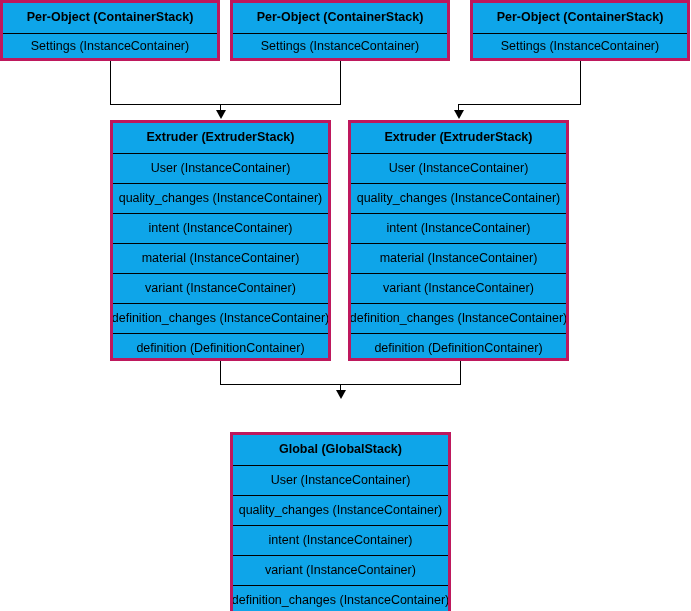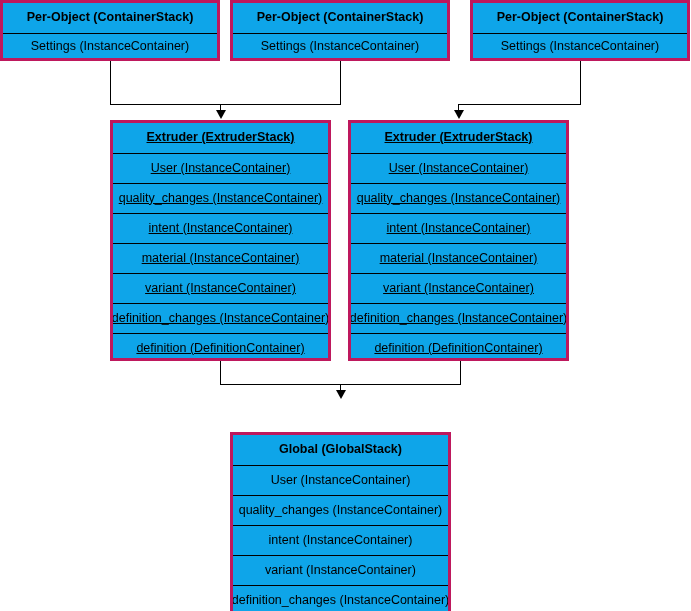--- a/index.html
+++ b/index.html
@@ -45,21 +45,21 @@
   
   .po { width: 220px; height: 61px; top: 0; }
   .po .row { height: 26px; }
   .po .row.header { height: 30px; }
   #po-1 { left: 0px; }
   #po-2 { left: 230px; }
   #po-3 { left: 470px; }
 
   
   .ex { width: 221px; height: 241px; top: 120px; }
-  .ex .row { height: 30px; text-decoration: underline; }
+  .ex .row { height: 30px; }
   #ex-1 { left: 110px; }
   #ex-2 { left: 348px; }
 
   
   #global {
     left: 230px;
     top: 400px;
     width: 221px;
     height: 211px;
     margin-top: 32px;

